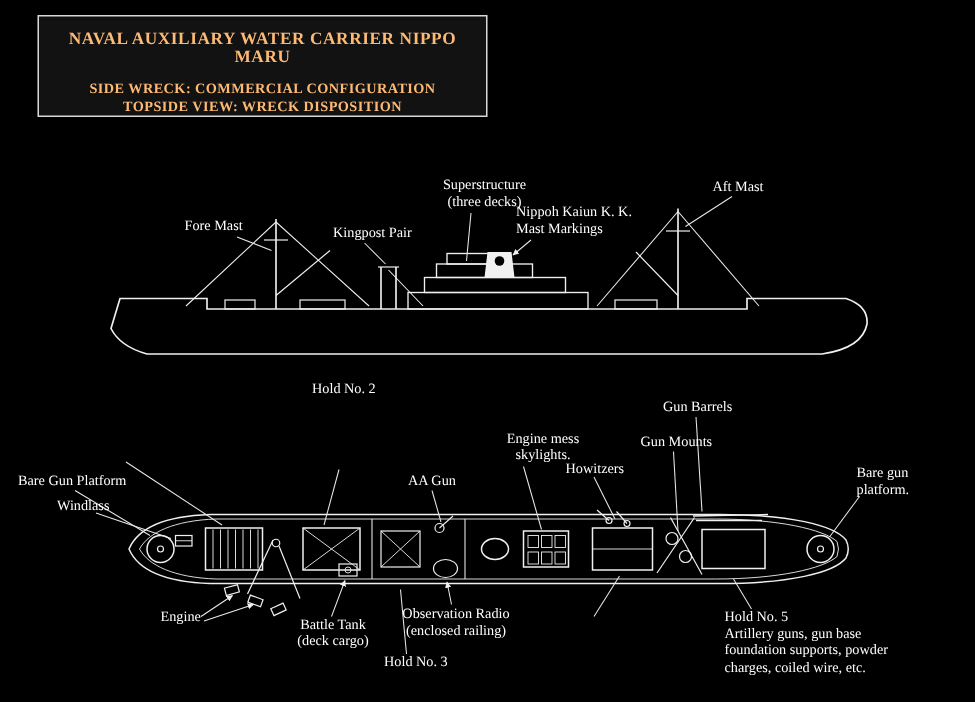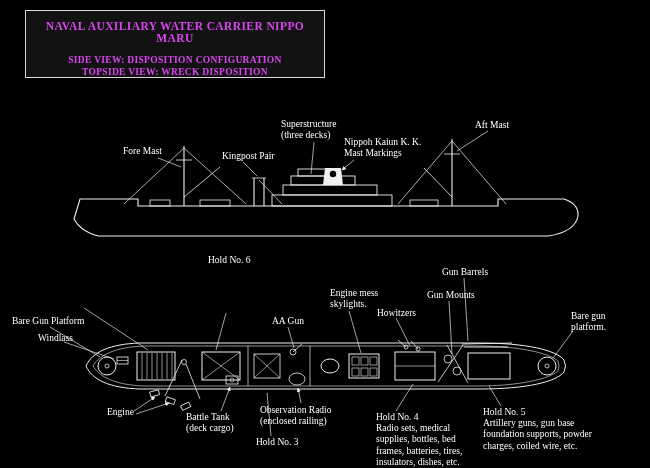--- a/index.html
+++ b/index.html
@@ -4,31 +4,31 @@
 <style>
   html,body { margin:0; padding:0; background:#000; }
   #canvas {
     position:relative; width:650px; height:468px;
     background:#000; overflow:hidden;
     font-family:"Liberation Serif", serif;
   }
   #diagram-svg { position:absolute; left:0; top:0; }
   .titlebox {
     position:absolute; left:25px; top:10px; width:300px; height:68px;
-    border:1px solid #d8d8d8; background:#121212; color:#d946ef;
+    border:1px solid #d8d8d8; background:#121212; color:#fdba74;
     text-align:center; box-sizing:border-box;
   }
   .titlebox .t1 { margin-top:9px; font-size:11.5px; font-weight:bold; letter-spacing:.4px; }
   .titlebox .t2 { margin-top:11px; font-size:9.5px; font-weight:bold; letter-spacing:.3px; }
   .titlebox .t3 { margin-top:2px;  font-size:9.5px; font-weight:bold; letter-spacing:.3px; }
   .lbl {
     position:absolute; color:#fff; font-size:9.5px; line-height:1.18;
   }
   .nw  { white-space:nowrap; }
-  .ctr { }
+  .ctr { text-align:center; }
 </style>
 </head>
 <body>
 
 <div id="canvas">
 
   <svg id="diagram-svg" width="650" height="468" viewBox="0 0 650 468">
     <defs>
       <marker id="arrow" markerWidth="7" markerHeight="7" refX="5.5" refY="3" orient="auto">
         <path d="M0,0 L6,3 L0,6 Z" fill="#f0f0f0"></path>
@@ -212,59 +212,55 @@
       <line x1="221" y1="411" x2="230" y2="387" marker-end="url(#arrow)"></line>
       <line x1="301" y1="403" x2="298" y2="388" marker-end="url(#arrow)"></line>
       <line x1="271" y1="436" x2="267" y2="393"></line>
       <line x1="396" y1="411" x2="413" y2="384"></line>
       <line x1="501" y1="406" x2="489" y2="386"></line>
     </g>
   </svg>
 
   <div class="titlebox">
     <div class="t1">NAVAL AUXILIARY WATER CARRIER NIPPO MARU</div>
-    <div class="t2">SIDE VIEW:  DISPOSITION CONFIGURATION</div>
+    <div class="t2">SIDE WRECK:  COMMERCIAL CONFIGURATION</div>
     <div class="t3">TOPSIDE VIEW:  WRECK DISPOSITION</div>
   </div>
 
   <div class="lbl nw" style="left:123px;top:146px">Fore Mast</div>
   <div class="lbl nw" style="left:222px;top:151px">Kingpost Pair</div>
   <div class="lbl ctr" style="left:281px;top:119px;width:84px">
     <div>Superstructure</div>
     <div>(three decks)</div>
   </div>
   <div class="lbl" style="left:344px;top:137px;width:92px">
     <div>Nippoh Kaiun K. K.</div>
     <div>Mast Markings</div>
   </div>
   <div class="lbl nw" style="left:475px;top:120px">Aft Mast</div>
 
   <div class="lbl" style="left:208px;top:255px;width:126px">
-    <div>Hold No. 6</div>
+    <div>Hold No. 2</div>
   </div>
   <div class="lbl ctr" style="left:330px;top:288px;width:64px">Engine mess skylights.</div>
   <div class="lbl nw" style="left:442px;top:267px">Gun Barrels</div>
   <div class="lbl nw" style="left:427px;top:290px">Gun Mounts</div>
   <div class="lbl nw" style="left:377px;top:308px">Howitzers</div>
   <div class="lbl nw" style="left:12px;top:316px">Bare Gun Platform</div>
   <div class="lbl nw" style="left:38px;top:333px">Windlass</div>
   <div class="lbl nw" style="left:272px;top:316px">AA Gun</div>
   <div class="lbl" style="left:571px;top:311px;width:56px">Bare gun platform.</div>
   <div class="lbl nw" style="left:107px;top:407px">Engine</div>
   <div class="lbl ctr" style="left:186px;top:412px;width:72px">
     <div>Battle Tank</div>
     <div>(deck cargo)</div>
   </div>
   <div class="lbl ctr" style="left:260px;top:405px;width:88px">
     <div>Observation Radio</div>
     <div>(enclosed railing)</div>
   </div>
   <div class="lbl nw" style="left:256px;top:437px">Hold No. 3</div>
-  <div class="lbl" style="left:376px;top:412px;width:110px">
-    <div>Hold No. 4</div>
-    <div>Radio sets, medical supplies, bottles, bed frames, batteries, tires, insulators, dishes, etc.</div>
-  </div>
   <div class="lbl" style="left:483px;top:407px;width:110px">
     <div>Hold No. 5</div>
     <div>Artillery guns, gun base foundation supports, powder charges, coiled wire, etc.</div>
   </div>
 
 </div>
 
 </body></html>

